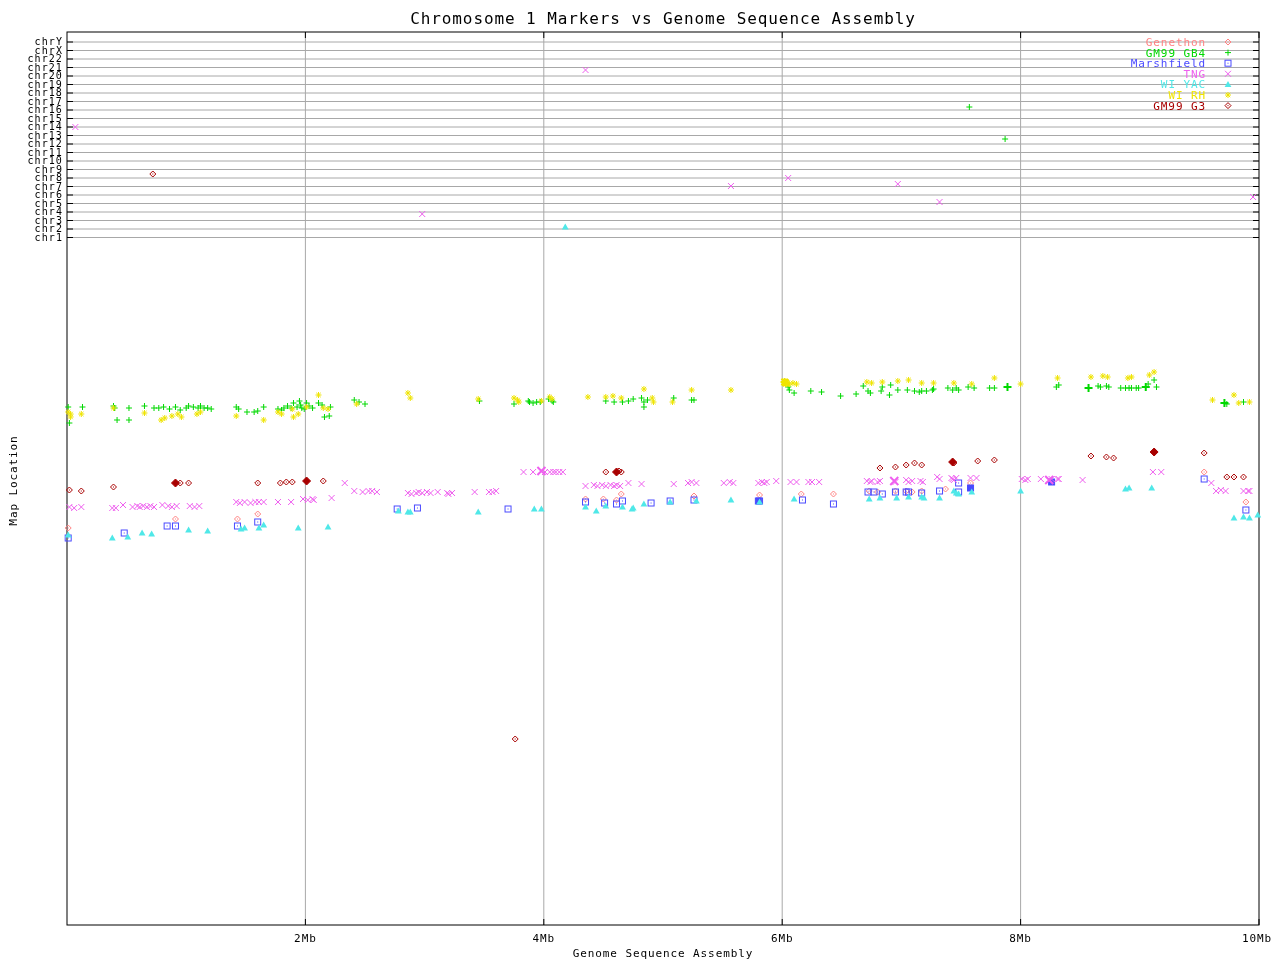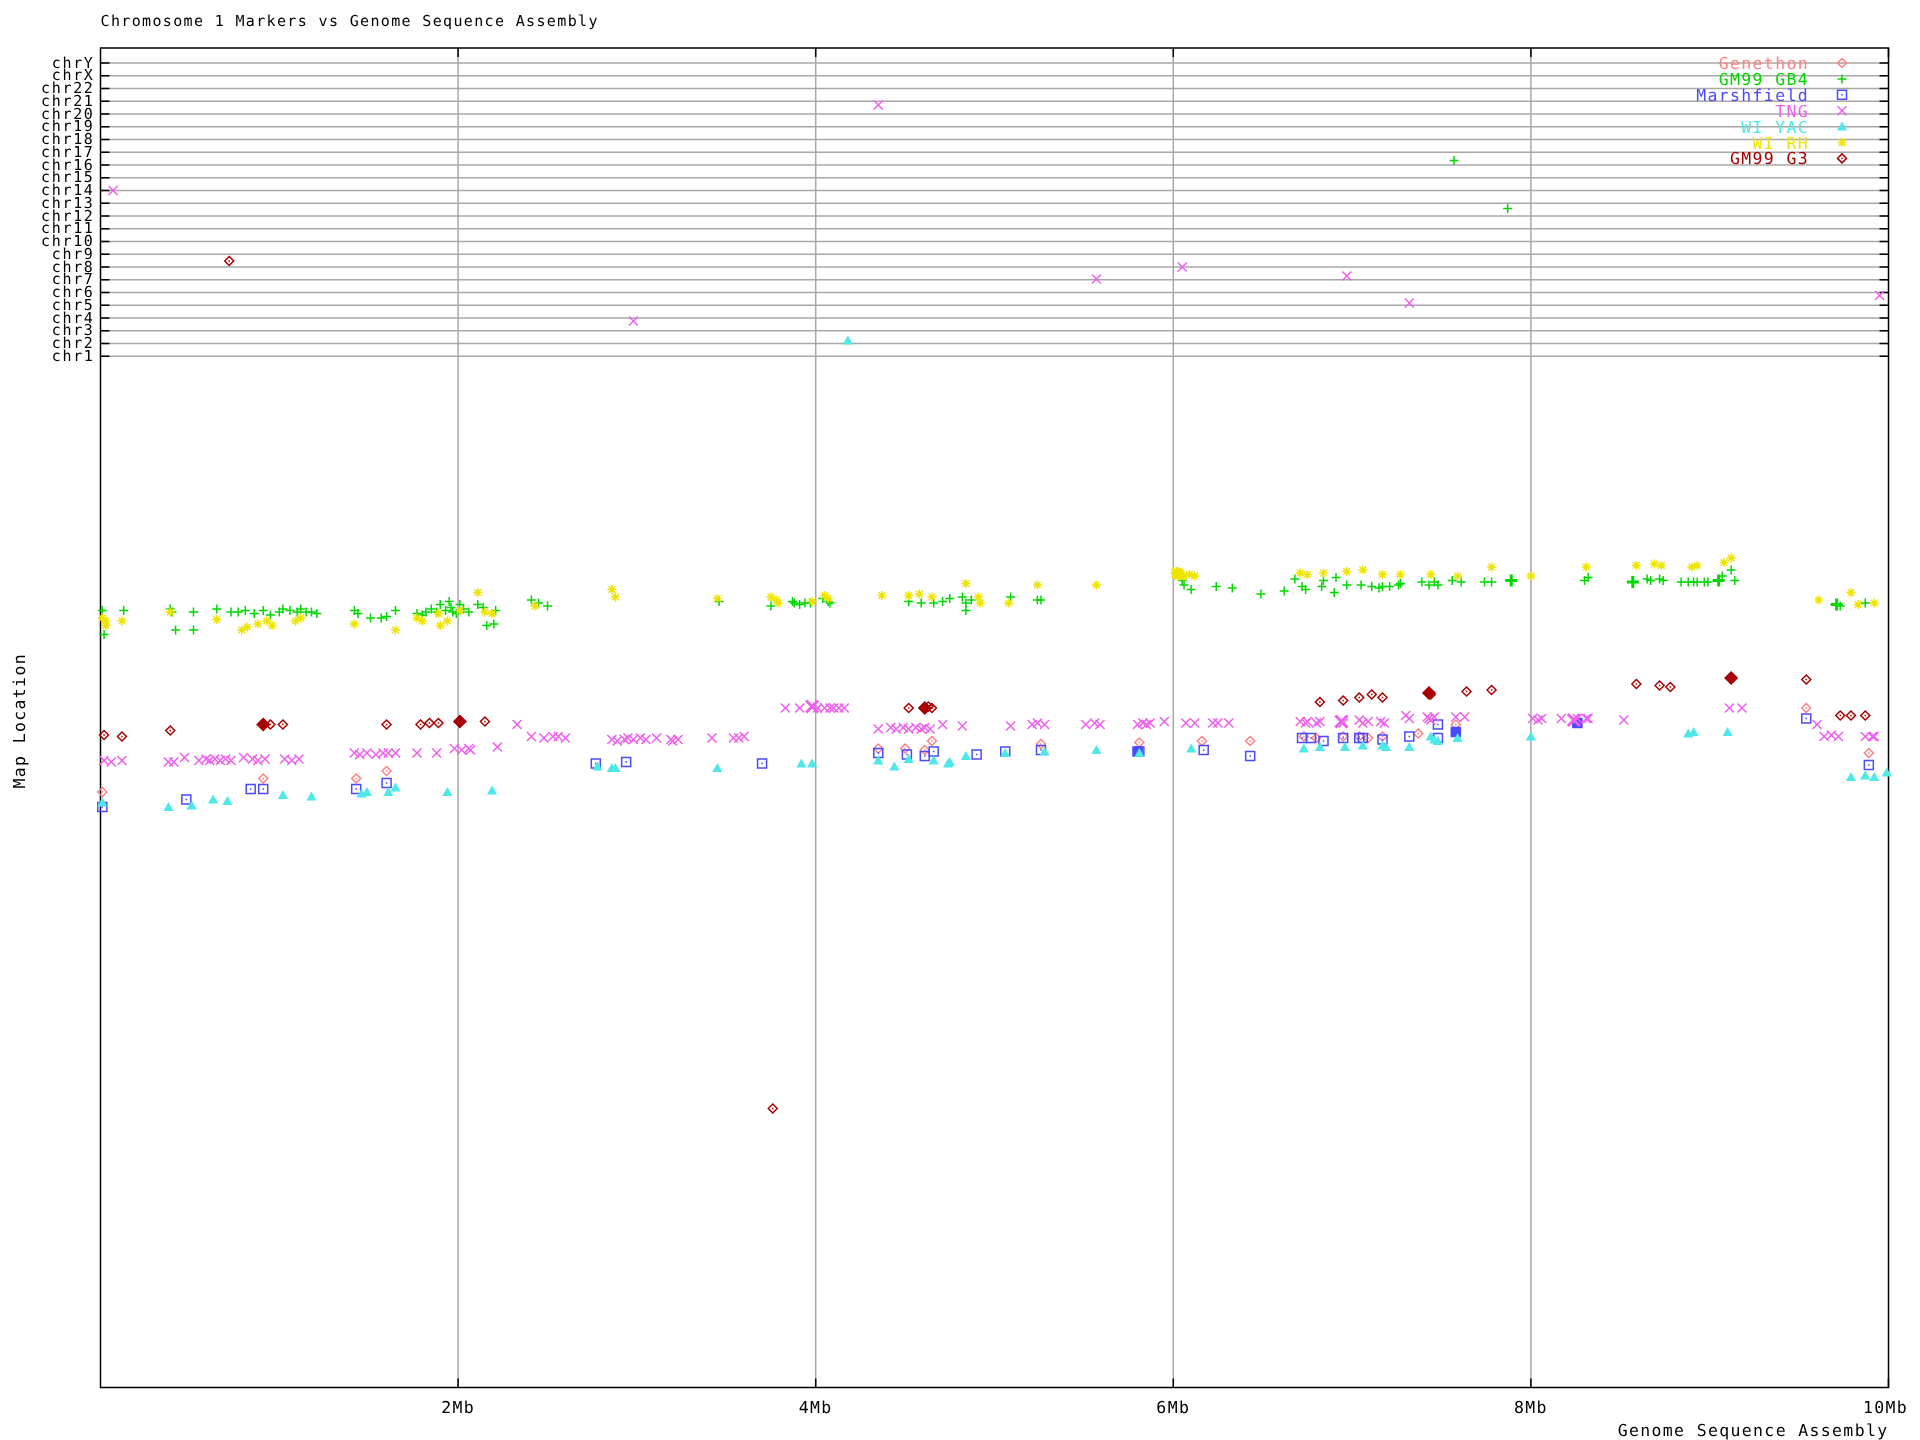--- a/index.html
+++ b/index.html
@@ -1,20 +1,20 @@
 <!DOCTYPE html>
 <html><head>
 <meta charset="utf-8">
 <style>
   html,body{margin:0;padding:0;background:#ffffff;}
   body{width:1280px;height:960px;position:relative;overflow:hidden;
        font-family:"DejaVu Sans Mono",monospace;color:#000;}
   .abs{position:absolute;}
-  #title{left:67px;top:9px;width:1192px;font-size:10px;letter-spacing:0.9px;}
-  #xlabel{left:67px;top:947px;width:1192px;text-align:right;font-size:11px;letter-spacing:0.9px;}
+  #title{left:67px;top:9px;width:1192px;text-align:center;font-size:16px;letter-spacing:0.9px;}
+  #xlabel{left:67px;top:947px;width:1192px;text-align:center;font-size:11px;letter-spacing:0.9px;}
   #ylabel{left:-42px;top:474px;width:110px;text-align:center;font-size:11px;letter-spacing:0.9px;
           transform:rotate(-90deg);transform-origin:center center;}
   svg text{font-family:"DejaVu Sans Mono",monospace;}
   .chromlbl{font-size:10px;letter-spacing:1.1px;fill:#000;}
   .ticklbl{font-size:11px;letter-spacing:0.9px;fill:#000;}
   .leglbl{font-size:11px;letter-spacing:0.9px;}
 </style>
 </head>
 <body>
 

